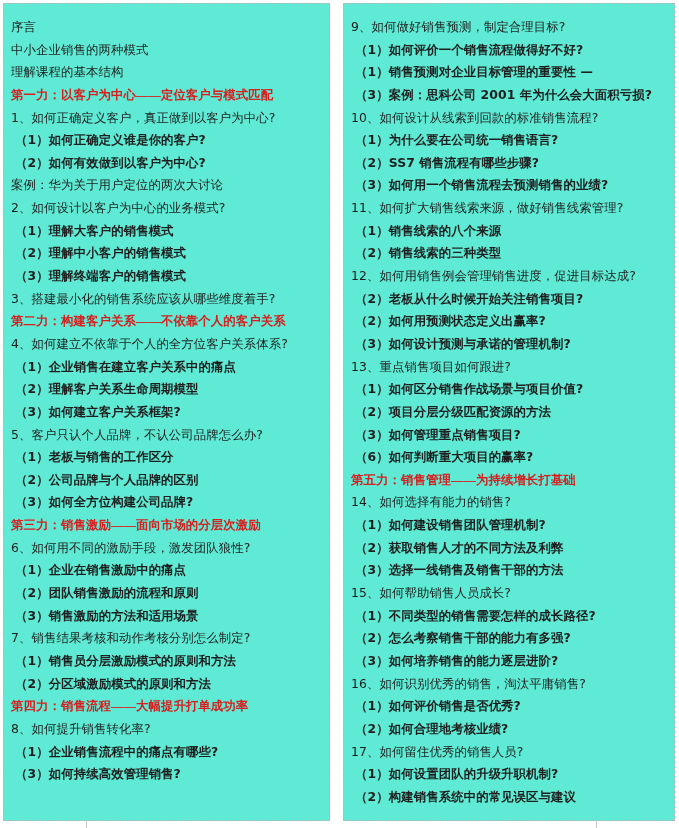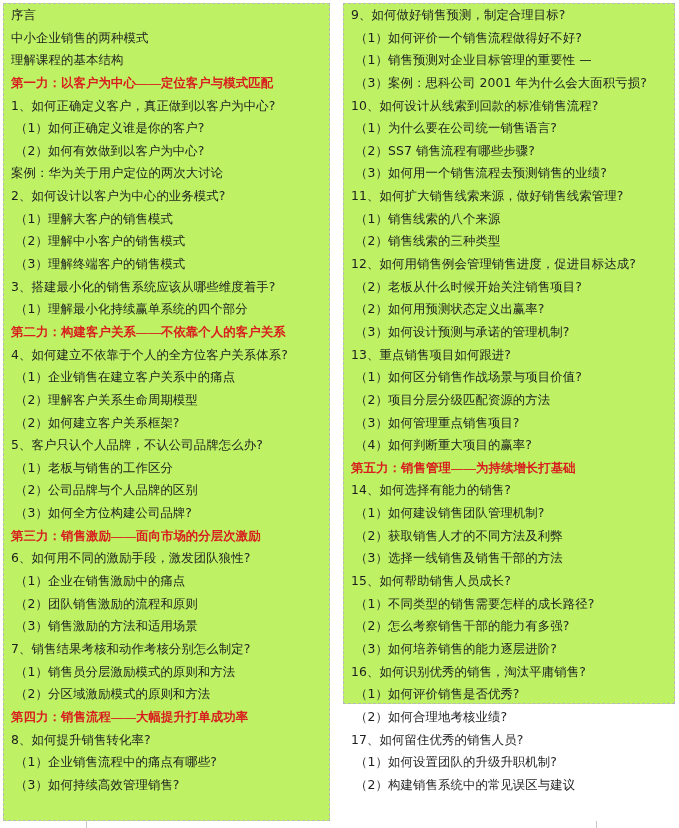--- a/index.html
+++ b/index.html
@@ -1,50 +1,49 @@
 <!DOCTYPE html>
 <html><head>
 <meta charset="utf-8">
 <style>
   html, body { margin: 0; padding: 0; background: #ffffff; }
   body { width: 679px; height: 828px; position: relative; overflow: hidden;
          font-family: "DejaVu Sans", "Liberation Sans", sans-serif; }
-  .panel { position: absolute; top: 3px; background: #bef264;
-           border: 1px dashed #b8b8b8; box-sizing: border-box; padding-top: 0; }
+  .panel { position: absolute; top: 3px; background: #5eead4;
+           border: 1px dashed #b8b8b8; box-sizing: border-box; padding-top: 12px; }
   .panel.left { left: 3px; width: 327px; height: 818px; }
-  .panel.right { left: 343px; width: 332px; height: 701px; }
+  .panel.right { left: 343px; width: 332px; height: 818px; }
   .line { height: 22.65px; line-height: 22.65px; font-size: 12.4px; color: #1e1e1e;
           white-space: nowrap; padding-left: 7px; letter-spacing: 0.1px; }
-  .line.sub { padding-left: 11px; }
+  .line.sub { padding-left: 11px; font-weight: bold; }
   .line.heading { color: #d81e1e; font-weight: bold; font-family: Liberation Serif, serif; }
   .gap-line { position: absolute; top: 821px; width: 1px; height: 7px; background: #c8c8c8; }
 </style>
 </head>
 <body>
 
 <div class="panel left" id="left-panel">
     <div class="line plain">序言</div>
     <div class="line plain">中小企业销售的两种模式</div>
     <div class="line plain">理解课程的基本结构</div>
     <div class="line heading">第一力：以客户为中心——定位客户与模式匹配</div>
     <div class="line plain">1、如何正确定义客户，真正做到以客户为中心?</div>
     <div class="line sub">（1）如何正确定义谁是你的客户?</div>
     <div class="line sub">（2）如何有效做到以客户为中心?</div>
     <div class="line plain">案例：华为关于用户定位的两次大讨论</div>
     <div class="line plain">2、如何设计以客户为中心的业务模式?</div>
     <div class="line sub">（1）理解大客户的销售模式</div>
     <div class="line sub">（2）理解中小客户的销售模式</div>
     <div class="line sub">（3）理解终端客户的销售模式</div>
     <div class="line plain">3、搭建最小化的销售系统应该从哪些维度着手?</div>
-    <div class="line sub">（1）理解最小化持续赢单系统的四个部分</div>
     <div class="line heading">第二力：构建客户关系——不依靠个人的客户关系</div>
     <div class="line plain">4、如何建立不依靠于个人的全方位客户关系体系?</div>
     <div class="line sub">（1）企业销售在建立客户关系中的痛点</div>
     <div class="line sub">（2）理解客户关系生命周期模型</div>
-    <div class="line sub">（2）如何建立客户关系框架?</div>
+    <div class="line sub">（3）如何建立客户关系框架?</div>
     <div class="line plain">5、客户只认个人品牌，不认公司品牌怎么办?</div>
     <div class="line sub">（1）老板与销售的工作区分</div>
     <div class="line sub">（2）公司品牌与个人品牌的区别</div>
     <div class="line sub">（3）如何全方位构建公司品牌?</div>
     <div class="line heading">第三力：销售激励——面向市场的分层次激励</div>
     <div class="line plain">6、如何用不同的激励手段，激发团队狼性?</div>
     <div class="line sub">（1）企业在销售激励中的痛点</div>
     <div class="line sub">（2）团队销售激励的流程和原则</div>
     <div class="line sub">（3）销售激励的方法和适用场景</div>
     <div class="line plain">7、销售结果考核和动作考核分别怎么制定?</div>
@@ -68,21 +67,21 @@
     <div class="line sub">（1）销售线索的八个来源</div>
     <div class="line sub">（2）销售线索的三种类型</div>
     <div class="line plain">12、如何用销售例会管理销售进度，促进目标达成?</div>
     <div class="line sub">（2）老板从什么时候开始关注销售项目?</div>
     <div class="line sub">（2）如何用预测状态定义出赢率?</div>
     <div class="line sub">（3）如何设计预测与承诺的管理机制?</div>
     <div class="line plain">13、重点销售项目如何跟进?</div>
     <div class="line sub">（1）如何区分销售作战场景与项目价值?</div>
     <div class="line sub">（2）项目分层分级匹配资源的方法</div>
     <div class="line sub">（3）如何管理重点销售项目?</div>
-    <div class="line sub">（4）如何判断重大项目的赢率?</div>
+    <div class="line sub">（6）如何判断重大项目的赢率?</div>
     <div class="line heading">第五力：销售管理——为持续增长打基础</div>
     <div class="line plain">14、如何选择有能力的销售?</div>
     <div class="line sub">（1）如何建设销售团队管理机制?</div>
     <div class="line sub">（2）获取销售人才的不同方法及利弊</div>
     <div class="line sub">（3）选择一线销售及销售干部的方法</div>
     <div class="line plain">15、如何帮助销售人员成长?</div>
     <div class="line sub">（1）不同类型的销售需要怎样的成长路径?</div>
     <div class="line sub">（2）怎么考察销售干部的能力有多强?</div>
     <div class="line sub">（3）如何培养销售的能力逐层进阶?</div>
     <div class="line plain">16、如何识别优秀的销售，淘汰平庸销售?</div>

